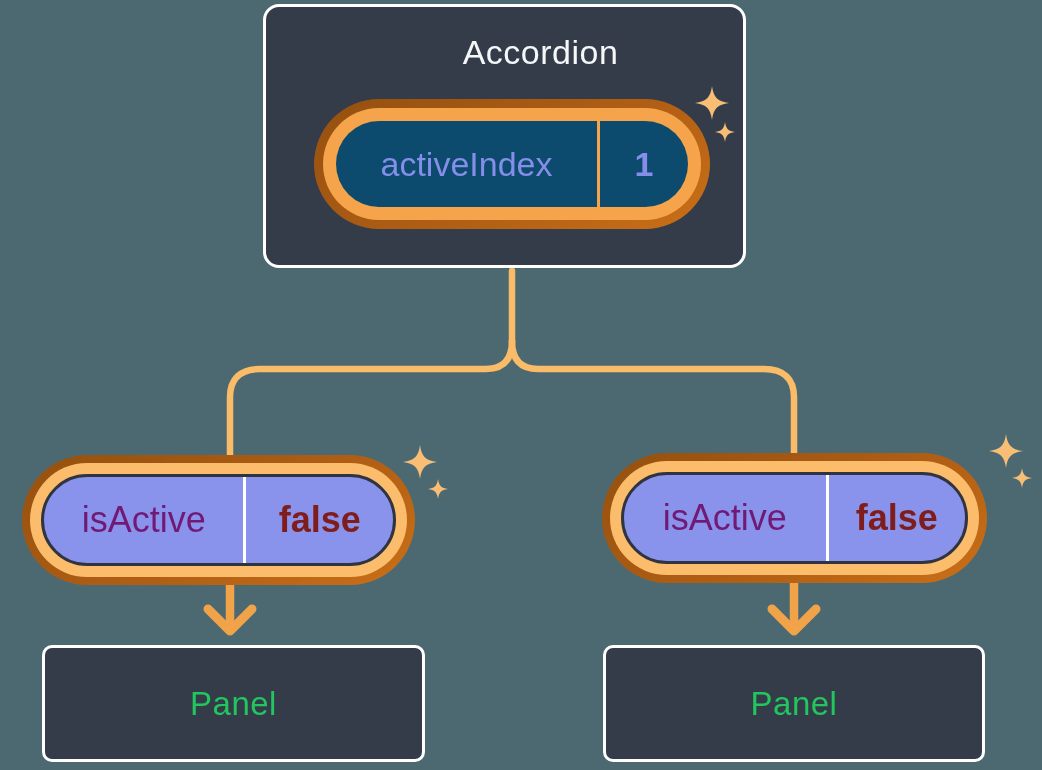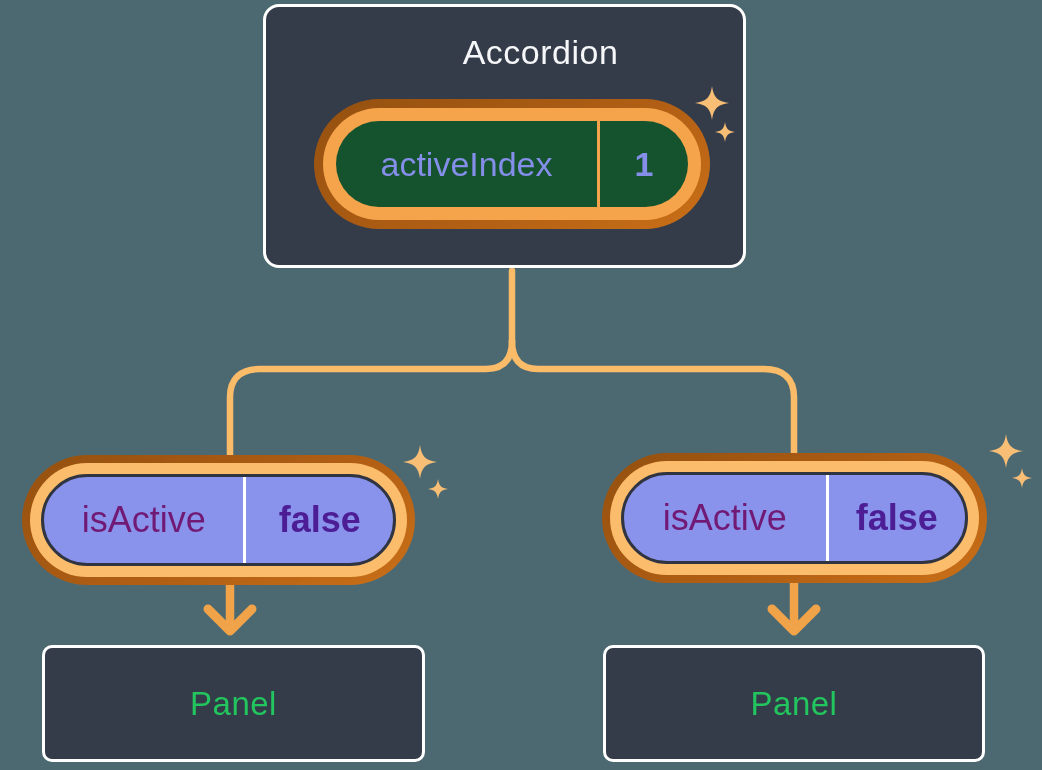--- a/index.html
+++ b/index.html
@@ -62,42 +62,42 @@
     display:flex; align-items:center; justify-content:center;
   }
 
   
   .state-pill {
     position:absolute; left:48px; top:92px;
     width:396px; height:130px;
     padding:9px;
   }
   .state-pill .pill-mid  { background:#F6A44B; padding:13px; }
-  .state-pill .pill-core { background:#14532d; }
+  .state-pill .pill-core { background:#0c4a6e; }
   .state-key {
     flex:1; color:#858EE9; font-size:34px;
     border-right:3px solid #F6A44B;
   }
   .state-val {
     width:25%; color:#858EE9; font-size:34px; font-weight:bold;
   }
 
   
   .prop-pill {
     position:absolute; z-index:2;
     padding:8px;
   }
   .prop-pill .pill-mid  { background:#FBBD6B; padding:11px; }
   .prop-pill .pill-core { background:#8A93EC; border:3px solid #2F3440; }
   .prop-key {
     flex:1; color:#701a75; font-size:36px;
     border-right:3px solid #ffffff;
   }
   .prop-val {
-    color:#4c1d95; font-size:36px; font-weight:bold;
+    color:#7f1d1d; font-size:36px; font-weight:bold;
   }
   .prop-pill-left  { left:22px;  top:455px; width:393px; height:130px; }
   .prop-pill-left  .prop-val { width:42%; }
   .prop-pill-right { left:602px; top:453px; width:385px; height:130px; }
   .prop-pill-right .prop-val { width:40%; }
 </style>
 </head>
 <body>
 
 <div class="canvas">

